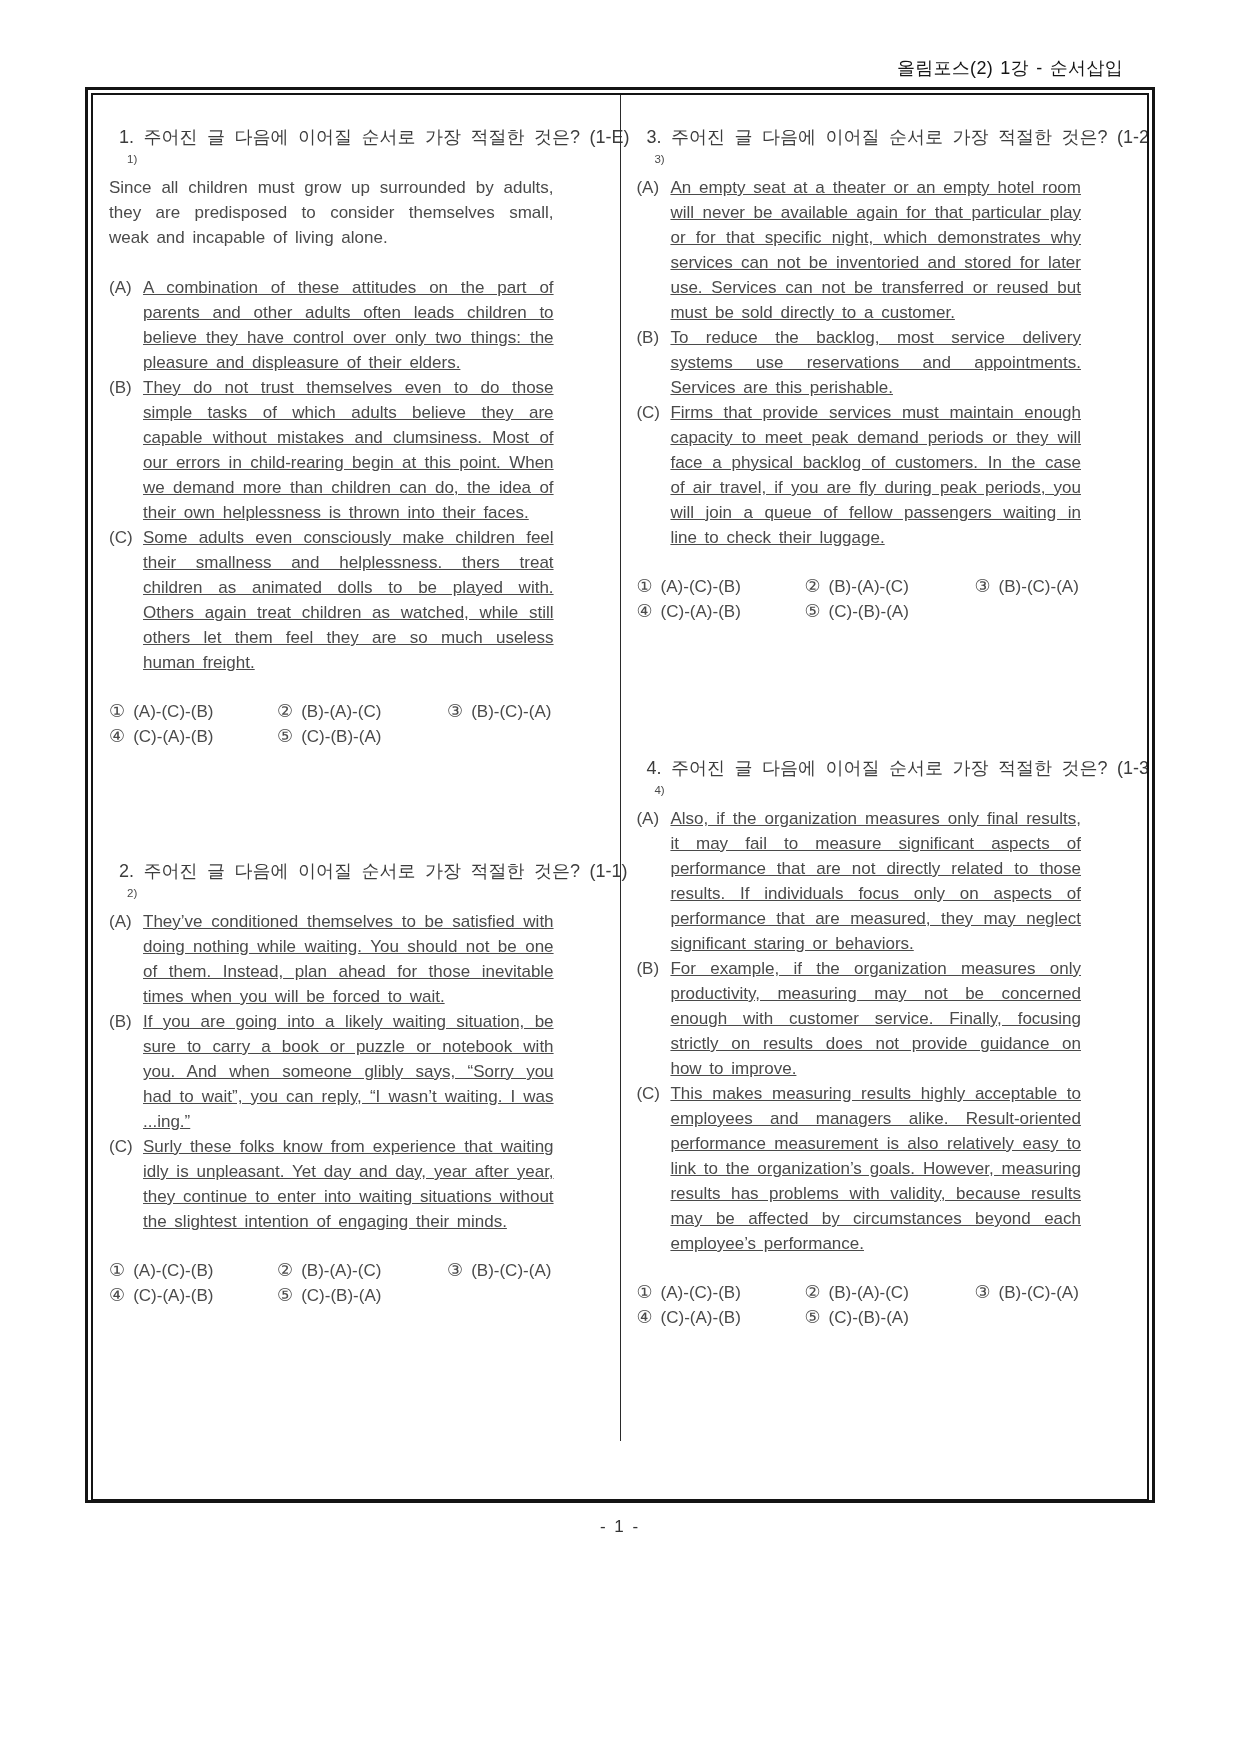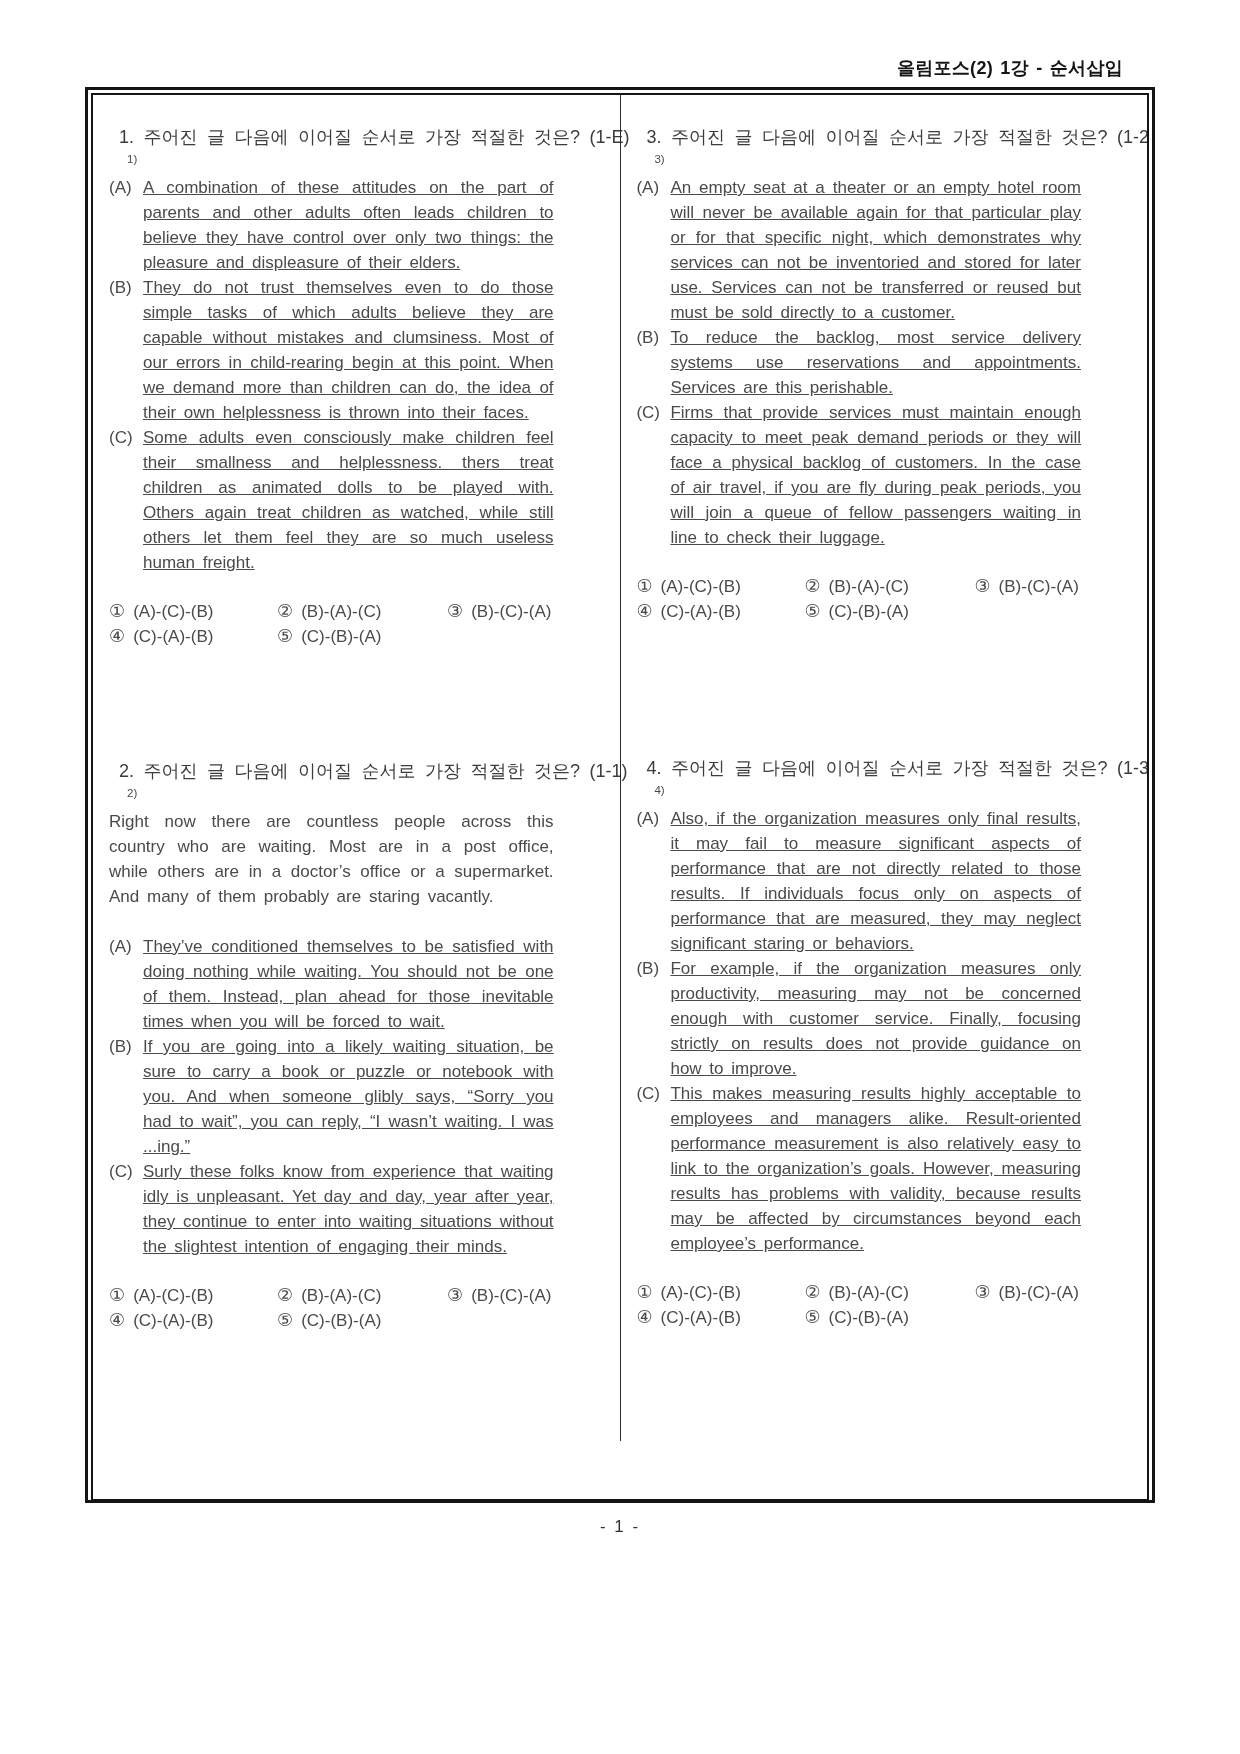--- a/index.html
+++ b/index.html
@@ -2,21 +2,21 @@
 <html><head>
 <meta charset="utf-8">
 <style>
   html,body{margin:0;padding:0;}
   body{
     width:1240px;height:1754px;background:#ffffff;
     font-family:"Liberation Sans","DejaVu Sans",sans-serif;color:#4a4a4a;
   }
   .page{position:relative;width:1240px;height:1754px;overflow:hidden;background:#fff;}
   .header{width:1058px;margin:0 auto;padding-top:56px;text-align:right;}
-  .header-title{display:inline-block;font-size:18px;font-weight:700;color:#141414;padding-right:26px;letter-spacing:.3px;word-spacing:2px;}
+  .header-title{display:inline-block;font-size:18px;font-weight:400;color:#141414;padding-right:26px;letter-spacing:.3px;word-spacing:2px;}
   .sheet{width:1058px;height:1404px;margin:7px auto 0;border:3px solid #141414;padding:3px;}
   .sheet-inner{height:100%;border:2px solid #141414;display:flex;overflow:hidden;}
   .col{flex:1 1 50%;min-width:0;padding:30px 66px 0 16px;}
   .col-divider{width:1px;background:#2a2a2a;margin:0 0 58px 0;}
   .q-title{font-size:18px;color:#3c3c3c;word-spacing:4.5px;white-space:nowrap;margin-left:10px;}
   .q-footnote{font-size:11.5px;color:#4a4a4a;margin:4px 0 10px 18px;}
   .q-passage{font-size:17px;line-height:25px;text-align:justify;word-spacing:3px;margin:0 0 25px 0;}
   .q-items{margin:0;}
   .q-item{display:flex;font-size:17px;line-height:25px;}
   .item-label{flex:0 0 34px;}
@@ -38,20 +38,21 @@
   </div>
 
   <div class="sheet">
     <div class="sheet-inner">
 
       <div class="col">
 
         <section class="question">
           <div class="q-title">1. 주어진 글 다음에 이어질 순서로 가장 적절한 것은? (1-E)</div>
           <div class="q-footnote">1)</div>
+          <p class="q-passage">Since all children must grow up surrounded by adults, they are predisposed to consider themselves small, weak and incapable of living alone.</p>
           <div class="q-items">
             <div class="q-item">
               <span class="item-label">(A)</span>
               <span class="item-text">A combination of these attitudes on the part of parents and other adults often leads children to believe they have control over only two things: the pleasure and displeasure of their elders.</span>
             </div>
             <div class="q-item">
               <span class="item-label">(B)</span>
               <span class="item-text">They do not trust themselves even to do those simple tasks of which adults believe they are capable without mistakes and clumsiness. Most of our errors in child-rearing begin at this point. When we demand more than children can do, the idea of their own helplessness is thrown into their faces.</span>
             </div>
             <div class="q-item">
@@ -64,21 +65,20 @@
             <div class="choice"><span class="choice-marker">②</span><span class="choice-text">(B)-(A)-(C)</span></div>
             <div class="choice"><span class="choice-marker">③</span><span class="choice-text">(B)-(C)-(A)</span></div>
             <div class="choice"><span class="choice-marker">④</span><span class="choice-text">(C)-(A)-(B)</span></div>
             <div class="choice"><span class="choice-marker">⑤</span><span class="choice-text">(C)-(B)-(A)</span></div>
           </div>
         </section>
 
         <section class="question q-gap-left">
           <div class="q-title">2. 주어진 글 다음에 이어질 순서로 가장 적절한 것은? (1-1)</div>
           <div class="q-footnote">2)</div>
-          <p class="q-passage">Right now there are countless people across this country who are waiting. Most are in a post office, while others are in a doctor’s office or a supermarket. And many of them probably are staring vacantly.</p>
           <div class="q-items">
             <div class="q-item">
               <span class="item-label">(A)</span>
               <span class="item-text">They’ve conditioned themselves to be satisfied with doing nothing while waiting. You should not be one of them. Instead, plan ahead for those inevitable times when you will be forced to wait.</span>
             </div>
             <div class="q-item">
               <span class="item-label">(B)</span>
               <span class="item-text">If you are going into a likely waiting situation, be sure to carry a book or puzzle or notebook with you. And when someone glibly says, “Sorry you had to wait”, you can reply, “I wasn’t waiting. I was ...ing.”</span>
             </div>
             <div class="q-item">

